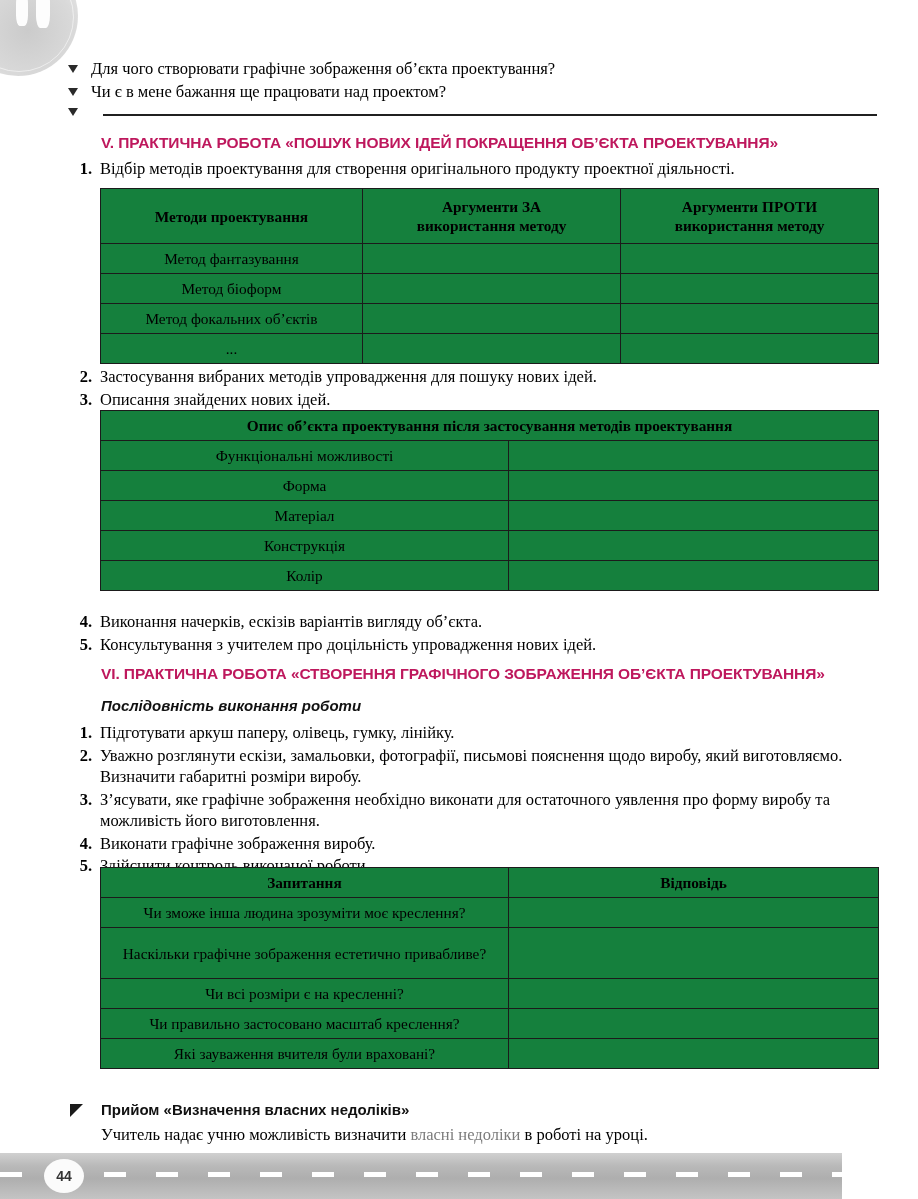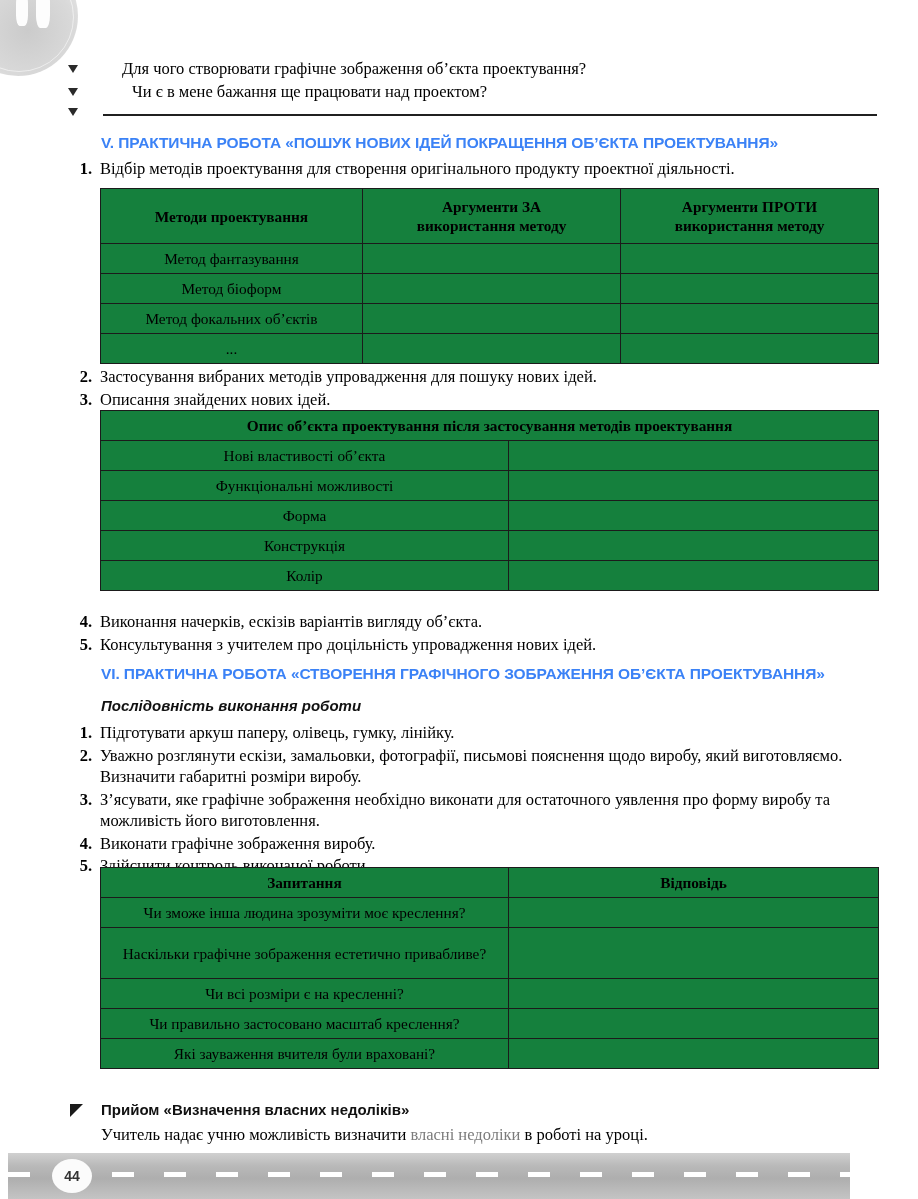--- a/index.html
+++ b/index.html
@@ -57,37 +57,37 @@
     width: 0; height: 0;
     border-left: 5px solid transparent;
     border-right: 5px solid transparent;
     border-top: 8px solid #2a2a2a;
     margin-top: 7px;
     flex: 0 0 auto;
   }
   .bullet-text {
     font-size: 16.5px;
     line-height: 22px;
-    margin-left: 44px;
+    margin-left: 13px;
     white-space: nowrap;
   }
 
   .fill-rule {
     position: absolute;
     height: 0;
     border-top: 2px solid #202020;
   }
 
   .section-head {
     position: absolute;
     font-family: "Liberation Sans", "DejaVu Sans", sans-serif;
     font-weight: bold;
     font-size: 15.5px;
     letter-spacing: -0.1px;
-    color: #3b82f6;
+    color: #be185d;
     white-space: nowrap;
   }
 
   .olist {
     position: absolute;
   }
   .oitem {
     display: flex;
     align-items: flex-start;
     font-size: 16.5px;
@@ -154,21 +154,21 @@
     position: absolute;
     font-size: 16.5px;
     line-height: 21px;
     white-space: nowrap;
   }
   .faded { color: #7b7b7b; }
 
   
   .footer-band {
     position: absolute;
-    left: 8px;
+    left: 0;
     bottom: 0;
     width: 842px;
     height: 46px;
     background: linear-gradient(180deg, #d0d0d0 0%, #b9b9b9 28%, #aeaeae 55%, #c4c4c4 100%);
   }
   .footer-dashes {
     position: absolute;
     left: 0;
     top: 19px;
     width: 918px;
@@ -206,21 +206,21 @@
 
     <div class="fig a"></div>
 
     <div class="fig b"></div>
   </div>
 
   <div class="bullet-row" style="left:68px; top:58px;">
     <span class="bullet-tri"></span>
     <span class="bullet-text">Для чого створювати графічне зображення об’єкта проектування?</span>
   </div>
-  <div class="bullet-row" style="left:68px; top:81px;gap:10px;">
+  <div class="bullet-row" style="left:68px; top:81px;">
     <span class="bullet-tri"></span>
     <span class="bullet-text">Чи є в мене бажання ще працювати над проектом?</span>
   </div>
   <div class="bullet-row" style="left:68px; top:101px;">
     <span class="bullet-tri"></span>
   </div>
   <div class="fill-rule" style="left:103px; top:114px; width:774px;"></div>
 
   <div class="section-head" style="left:101px; top:134px;">V. ПРАКТИЧНА РОБОТА «ПОШУК НОВИХ ІДЕЙ ПОКРАЩЕННЯ ОБ’ЄКТА ПРОЕКТУВАННЯ»</div>
 
@@ -290,29 +290,29 @@
   <table class="doc" style="left:100px; top:410px; width:778px;">
     <colgroup>
         <col style="width:408px">
         <col style="width:370px">
       </colgroup>
     <tbody>
       <tr>
         <td colspan="2" style="height:19px; font-weight:bold;">Опис об’єкта проектування після застосування методів проектування</td>
       </tr>
       <tr>
-        <td style="height:19px">Нові властивості об’єкта</td>
-        <td class="blank"></td>
-      </tr>
-      <tr>
         <td style="height:19px">Функціональні можливості</td>
         <td class="blank"></td>
       </tr>
       <tr>
         <td style="height:19px">Форма</td>
+        <td class="blank"></td>
+      </tr>
+      <tr>
+        <td style="height:19px">Матеріал</td>
         <td class="blank"></td>
       </tr>
       <tr>
         <td style="height:19px">Конструкція</td>
         <td class="blank"></td>
       </tr>
       <tr>
         <td style="height:19px">Колір</td>
         <td class="blank"></td>
       </tr>

